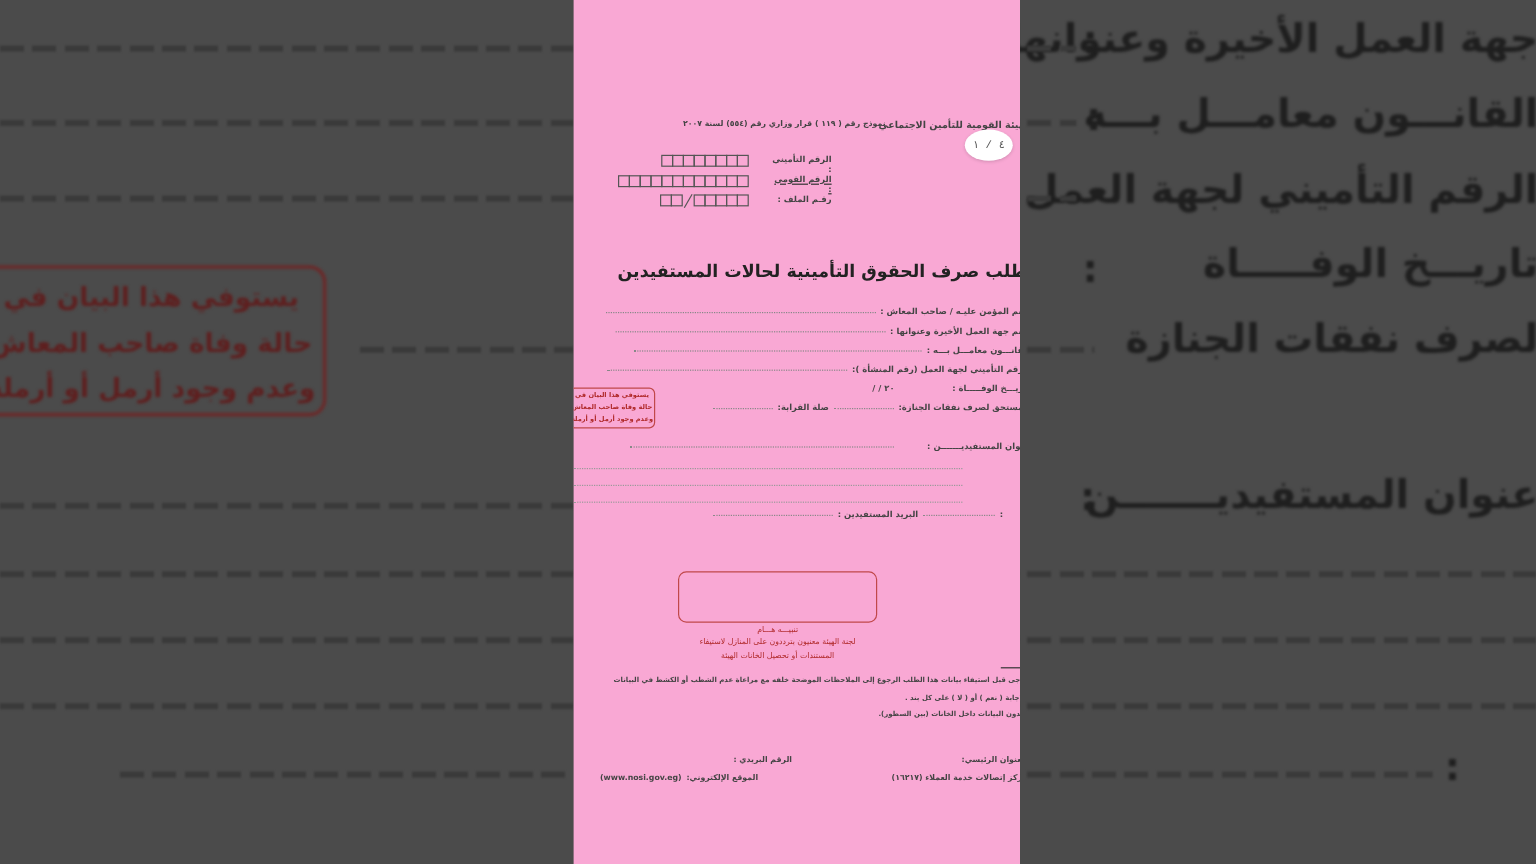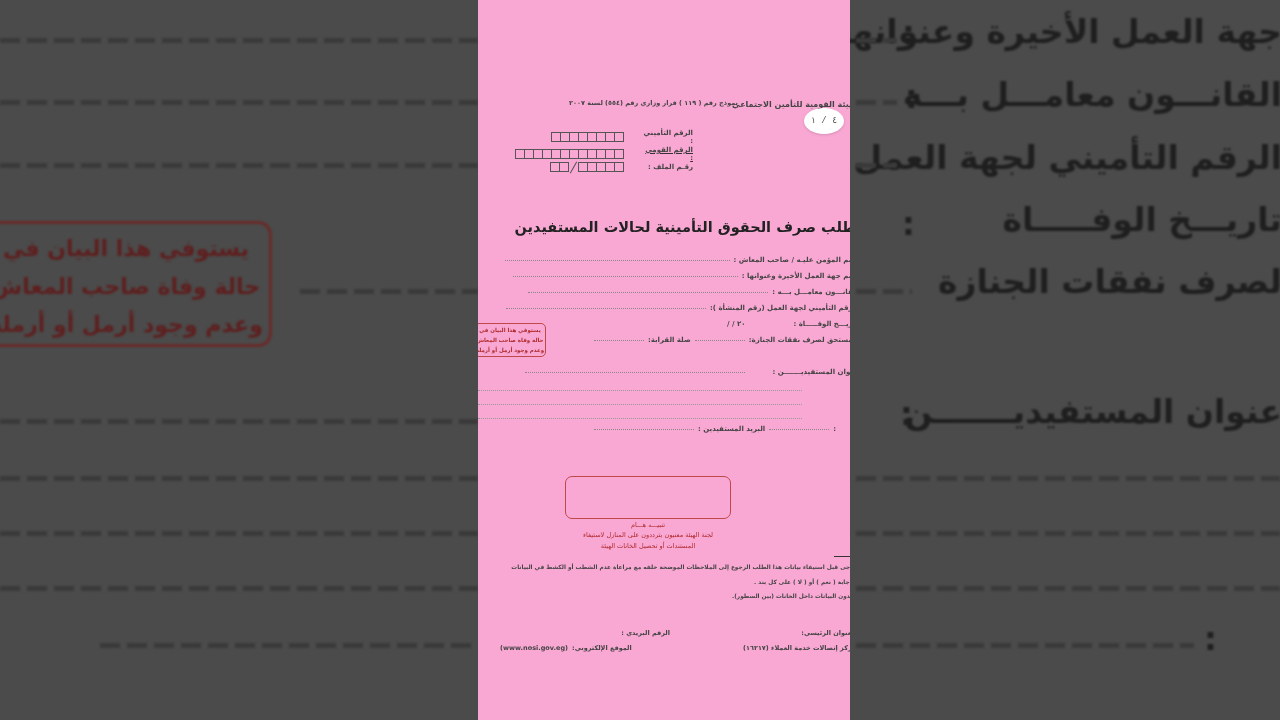--- a/index.html
+++ b/index.html
@@ -39,21 +39,21 @@
   }
   .rtl { direction:rtl; }
   .abs { position:absolute; white-space:nowrap; }
   .form-ref { right:112px; top:99px; font-size:6.5px; font-weight:bold; color:#444; }
   .authority { right:-10px; top:100px; font-size:8px; color:#444; font-weight:bold; }
   .page-badge {
     position:absolute; right:6px; top:108px; width:40px; height:26px;
     border-radius:50%; background:#fff; box-shadow:0 1px 3px rgba(0,0,0,.15);
     font-size:9px; color:#555; text-align:center; line-height:26px;font-family:Liberation Mono, monospace;
   }
-  .id-row { position:absolute; right:157px; display:flex; direction:rtl; align-items:center; gap:17px; }
+  .id-row { position:absolute; right:157px; display:flex; direction:rtl; gap:17px; }
   .id-label { font-size:7px; font-weight:bold; color:#444; width:52px; text-align:right; }
   .boxes { display:flex; direction:ltr; }
   .box { width:10px; height:10px; border:1px solid #555; margin-left:-1px; box-sizing:border-box; }
   .slash { width:10px; height:10px; position:relative; }
   .slash::after { content:""; position:absolute; left:4px; top:-1px; width:1px; height:13px; background:#555; transform:rotate(30deg); }
 
   .title {
     right:-6px; top:219px; font-size:14.5px; font-weight:bold; color:#222; direction:rtl;
   }
   .field { position:absolute; right:-8px; direction:rtl; display:flex; align-items:center; gap:4px; font-size:7px; font-weight:bold; color:#444; white-space:nowrap; }
@@ -227,18 +227,18 @@
     <div class="b">المستندات أو تحصيل الخانات الهيئة</div>
   </div>
 
   <div class="rule"></div>
   <div class="instr" style="top:564px;">يرجى قبل استيفاء بيانات هذا الطلب الرجوع إلى الملاحظات الموضحة خلفه مع مراعاة عدم الشطب أو الكشط في البيانات</div>
   <div class="instr" style="top:579px;">الإجابة ( نعم ) أو ( لا ) على كل بند .</div>
   <div class="instr" style="top:593px;">وتدون البيانات داخل الخانات (بين السطور).</div>
 
   <div class="footer" style="right:-6px;top:629px;">العنوان الرئيسي:</div>
   <div class="footer" style="right:-6px;top:644px;">مركز إتصالات خدمة العملاء (١٦٢١٧)</div>
-  <div class="footer" style="right:180px;top:629px;">الرقم البريدي :</div>
+  <div class="footer" style="right:190px;top:629px;">الرقم البريدي :</div>
   <div class="footer" style="left:22px;top:644px;display:flex;gap:4px;">
     <span>الموقع الإلكتروني:</span>
     <span style="direction:ltr;">(www.nosi.gov.eg)</span>
   </div>
 </div>
 
 </body></html>

